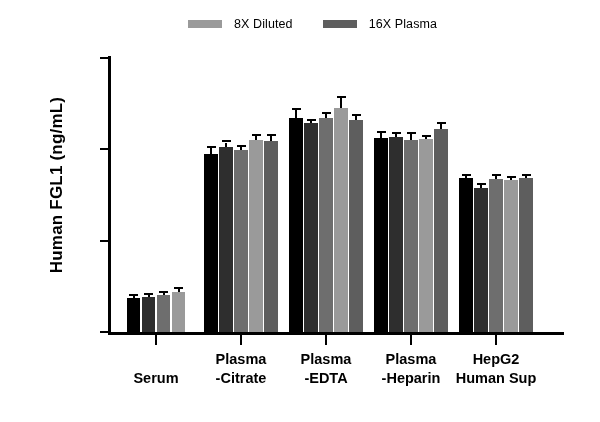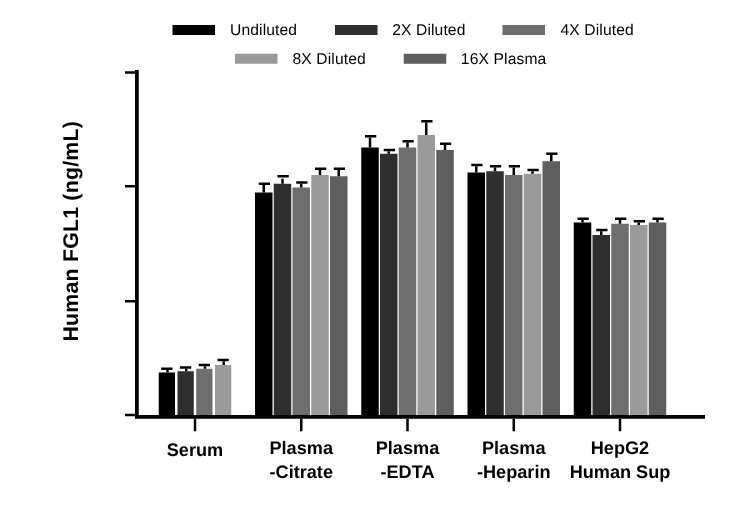--- a/index.html
+++ b/index.html
@@ -124,34 +124,20 @@
     line-height:19px;
     white-space:pre-line;
   }
 </style>
 </head>
 <body>
 
 <div id="chart-root">
 
   <div id="legend">
-      <div class="legend-row row1">
-        <div class="legend-item">
-          <span class="legend-swatch" style="background: rgb(0, 0, 0);"></span>
-          <span class="legend-label">Undiluted</span>
-        </div>
-        <div class="legend-item">
-          <span class="legend-swatch" style="background: rgb(46, 46, 46);"></span>
-          <span class="legend-label">2X Diluted</span>
-        </div>
-        <div class="legend-item">
-          <span class="legend-swatch" style="background: rgb(110, 110, 110);"></span>
-          <span class="legend-label">4X Diluted</span>
-        </div>
-      </div>
       <div class="legend-row row2">
         <div class="legend-item">
           <span class="legend-swatch" style="background: rgb(154, 154, 154);"></span>
           <span class="legend-label">8X Diluted</span>
         </div>
         <div class="legend-item">
           <span class="legend-swatch" style="background: rgb(94, 94, 94);"></span>
           <span class="legend-label">16X Plasma</span>
         </div>
       </div>
@@ -303,21 +289,21 @@
           <div class="bar-wrap" style="left: 409.25px; width: 13.5px; height: 274px;">
             <div class="bar" style="height: 153.897px; background: rgb(94, 94, 94);"></div>
             <div class="errbar-stem" style="left: 5.75px; bottom: 153.897px; height: 1.82667px;"></div>
             <div class="errbar-cap" style="left: 2.25px; width: 9px; bottom: 155.723px;"></div>
           </div>
         </div>
       </div>
   </div>
 
   <div id="xlabels">
-      <div class="x-group-label" style="left: 111px; top: 352px; width: 90px;">Serum</div>
+      <div class="x-group-label" style="left: 111px; top: 369px; width: 90px;">Serum</div>
       <div class="x-group-label" style="left: 196px; top: 350px; width: 90px;">Plasma
 -Citrate</div>
       <div class="x-group-label" style="left: 281px; top: 350px; width: 90px;">Plasma
 -EDTA</div>
       <div class="x-group-label" style="left: 366px; top: 350px; width: 90px;">Plasma
 -Heparin</div>
       <div class="x-group-label" style="left: 451px; top: 350px; width: 90px;">HepG2
 Human Sup</div>
     </div>
 </div>

